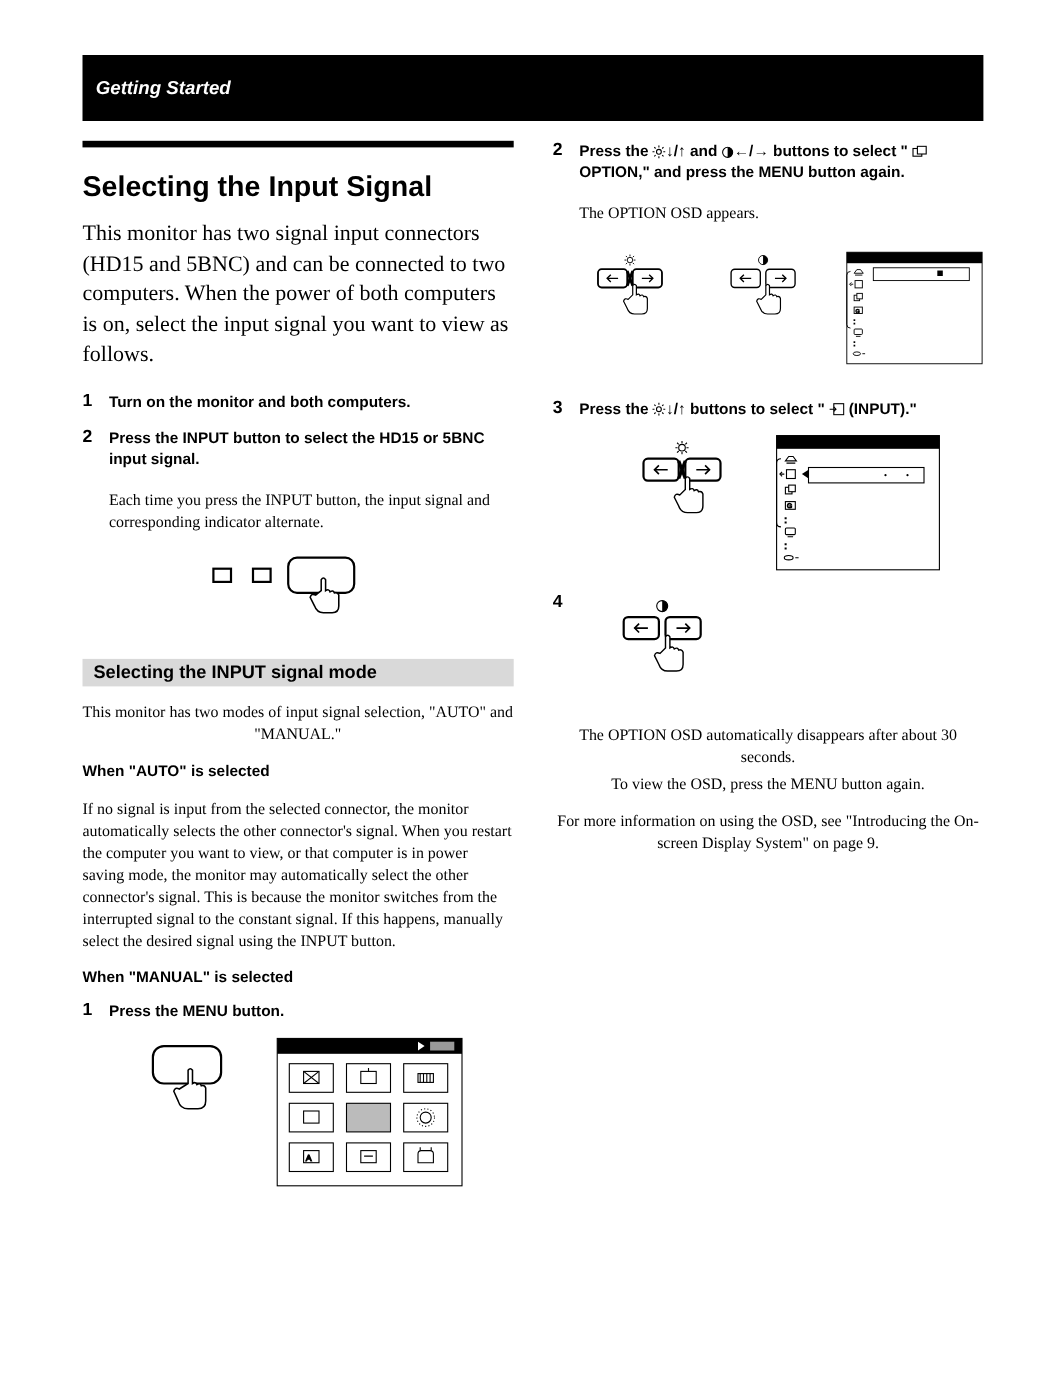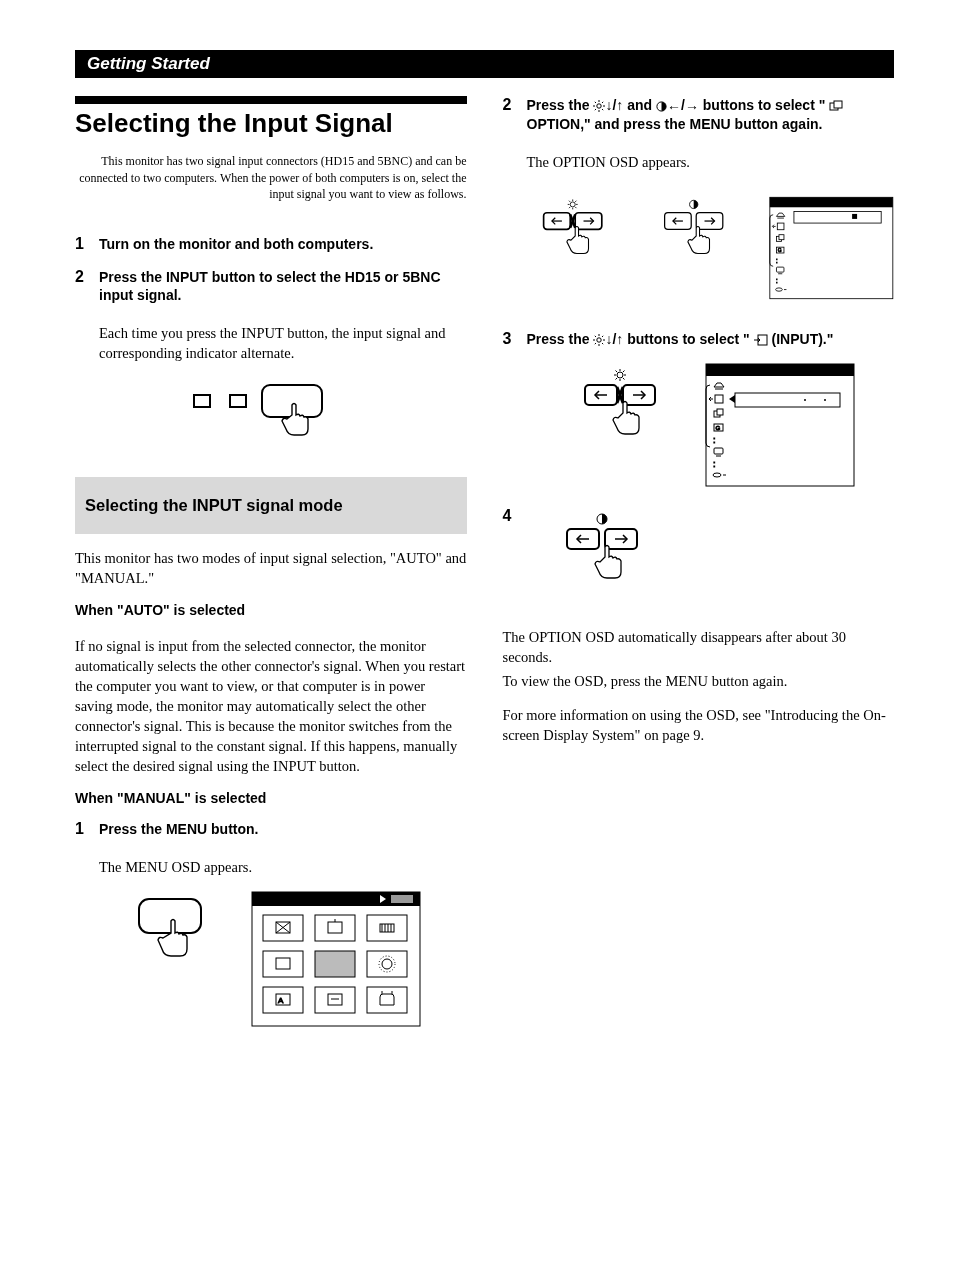--- a/index.html
+++ b/index.html
@@ -13,57 +13,57 @@
     padding: 50px 60px 40px 75px;
     position: relative;
   }
   .header-bar {
     background: #000;
     color: #fff;
     font-weight: bold;
     font-style: italic;
     font-family: Arial, Helvetica, sans-serif;
     font-size: 17px;
-    padding: 4px 12px;
+    padding: 20px 12px;
     margin-bottom: 18px;
   }
   .columns {
     display: flex;
     gap: 36px;
   }
   .col { flex: 1; min-width: 0; }
   h1 {
     font-family: Arial, Helvetica, sans-serif;
     font-weight: bold;
     font-size: 26px;
-    border-top: 8px solid #000000;
-    padding-top: 4px;
+    border-top: 6px solid #000000;
+    padding-top: 20px;
     margin-bottom: 14px;
   }
-  .intro { font-family: "Palatino Linotype", "Times New Roman", serif; font-size: 12px; line-height: 1.38; margin-bottom: 32px; text-align: right; }
+  .intro { font-family: "Palatino Linotype", "Times New Roman", serif; font-size: 20px; line-height: 1.38; margin-bottom: 19px; }
   ol.steps { list-style: none; counter-reset: step; }
   ol.steps > li { counter-increment: step; position: relative; padding-left: 24px; margin-bottom: 14px; }
   ol.steps > li::before {
     content: counter(step);
     position: absolute; left: 0; top: 0;
     font-family: Arial, Helvetica, sans-serif;
     font-weight: bold;
     font-size: 16px;
   }
   .step-head { font-family: Arial, Helvetica, sans-serif; font-weight: bold; font-size: 14px; line-height: 1.35; }
   .step-body { font-family: "Palatino Linotype", "Times New Roman", serif; font-size: 14.5px; line-height: 1.38; margin-top: 18px; }
   .sub-heading {
     background: #d9d9d9;
     font-family: Arial, Helvetica, sans-serif;
     font-weight: bold;
     font-size: 16.5px;
-    padding: 19px 10px;
+    padding: 3px 10px;
     margin: 30px 0 14px 0;
   }
-  .body-p { font-family: "Palatino Linotype", "Times New Roman", serif; font-size: 14.5px; line-height: 1.38; margin-bottom: 14px; }
+  .body-p { font-family: "Palatino Linotype", "Times New Roman", serif; font-size: 14.5px; line-height: 1.38; margin-bottom: 14px; text-align: center; }
   .bold-para-head { font-family: Arial, Helvetica, sans-serif; font-weight: bold; font-size: 14px; margin-bottom: 2px; }
   .fig { display: flex; justify-content: center; gap: 30px; align-items: flex-start; margin: 14px 0 20px 0; }
   svg { display: block; }
   .icon-inline { display:inline-block; vertical-align: middle; }
   .arrow-chars { font-family: Arial, sans-serif; font-weight: bold; }
   .para-block { margin-bottom: 14px; }
 </style>
 </head>
 <body>
 
@@ -110,21 +110,20 @@
       <p class="step-body">If no signal is input from the selected connector, the monitor automatically selects the other connector's signal. When you restart the computer you want to view, or that computer is in power saving mode, the monitor may automatically select the other connector's signal.  This is because the monitor switches from the interrupted signal to the constant signal. If this happens, manually select the desired signal using the INPUT button.</p>
     </div>
 
     <div class="para-block">
       <div class="bold-para-head">When "MANUAL" is selected</div>
     </div>
 
     <ol class="steps">
       <li>
         <div class="step-head">Press the MENU button.</div>
-        <div class="step-body">The MENU OSD appears.</div>
       </li>
     </ol>
 
     <div class="fig">
 
       <svg width="100" height="100" viewBox="0 0 100 100">
         <rect x="18" y="8" width="62" height="34" rx="10" fill="none" stroke="#000" stroke-width="2"></rect>
         <g transform="translate(44,38)">
           <path d="M6 4 l0 -12 q2 -3 4 0 l0 12 q3 -2 4 1 q3 -2 4 1 q3 -1 4 2 l0 12 q0 7 -7 7 l-9 0 q-7 0 -9 -7 l-4 -9 q1 -4 5 -2 z" fill="#fff" stroke="#000" stroke-width="1.4"></path>
         </g>

